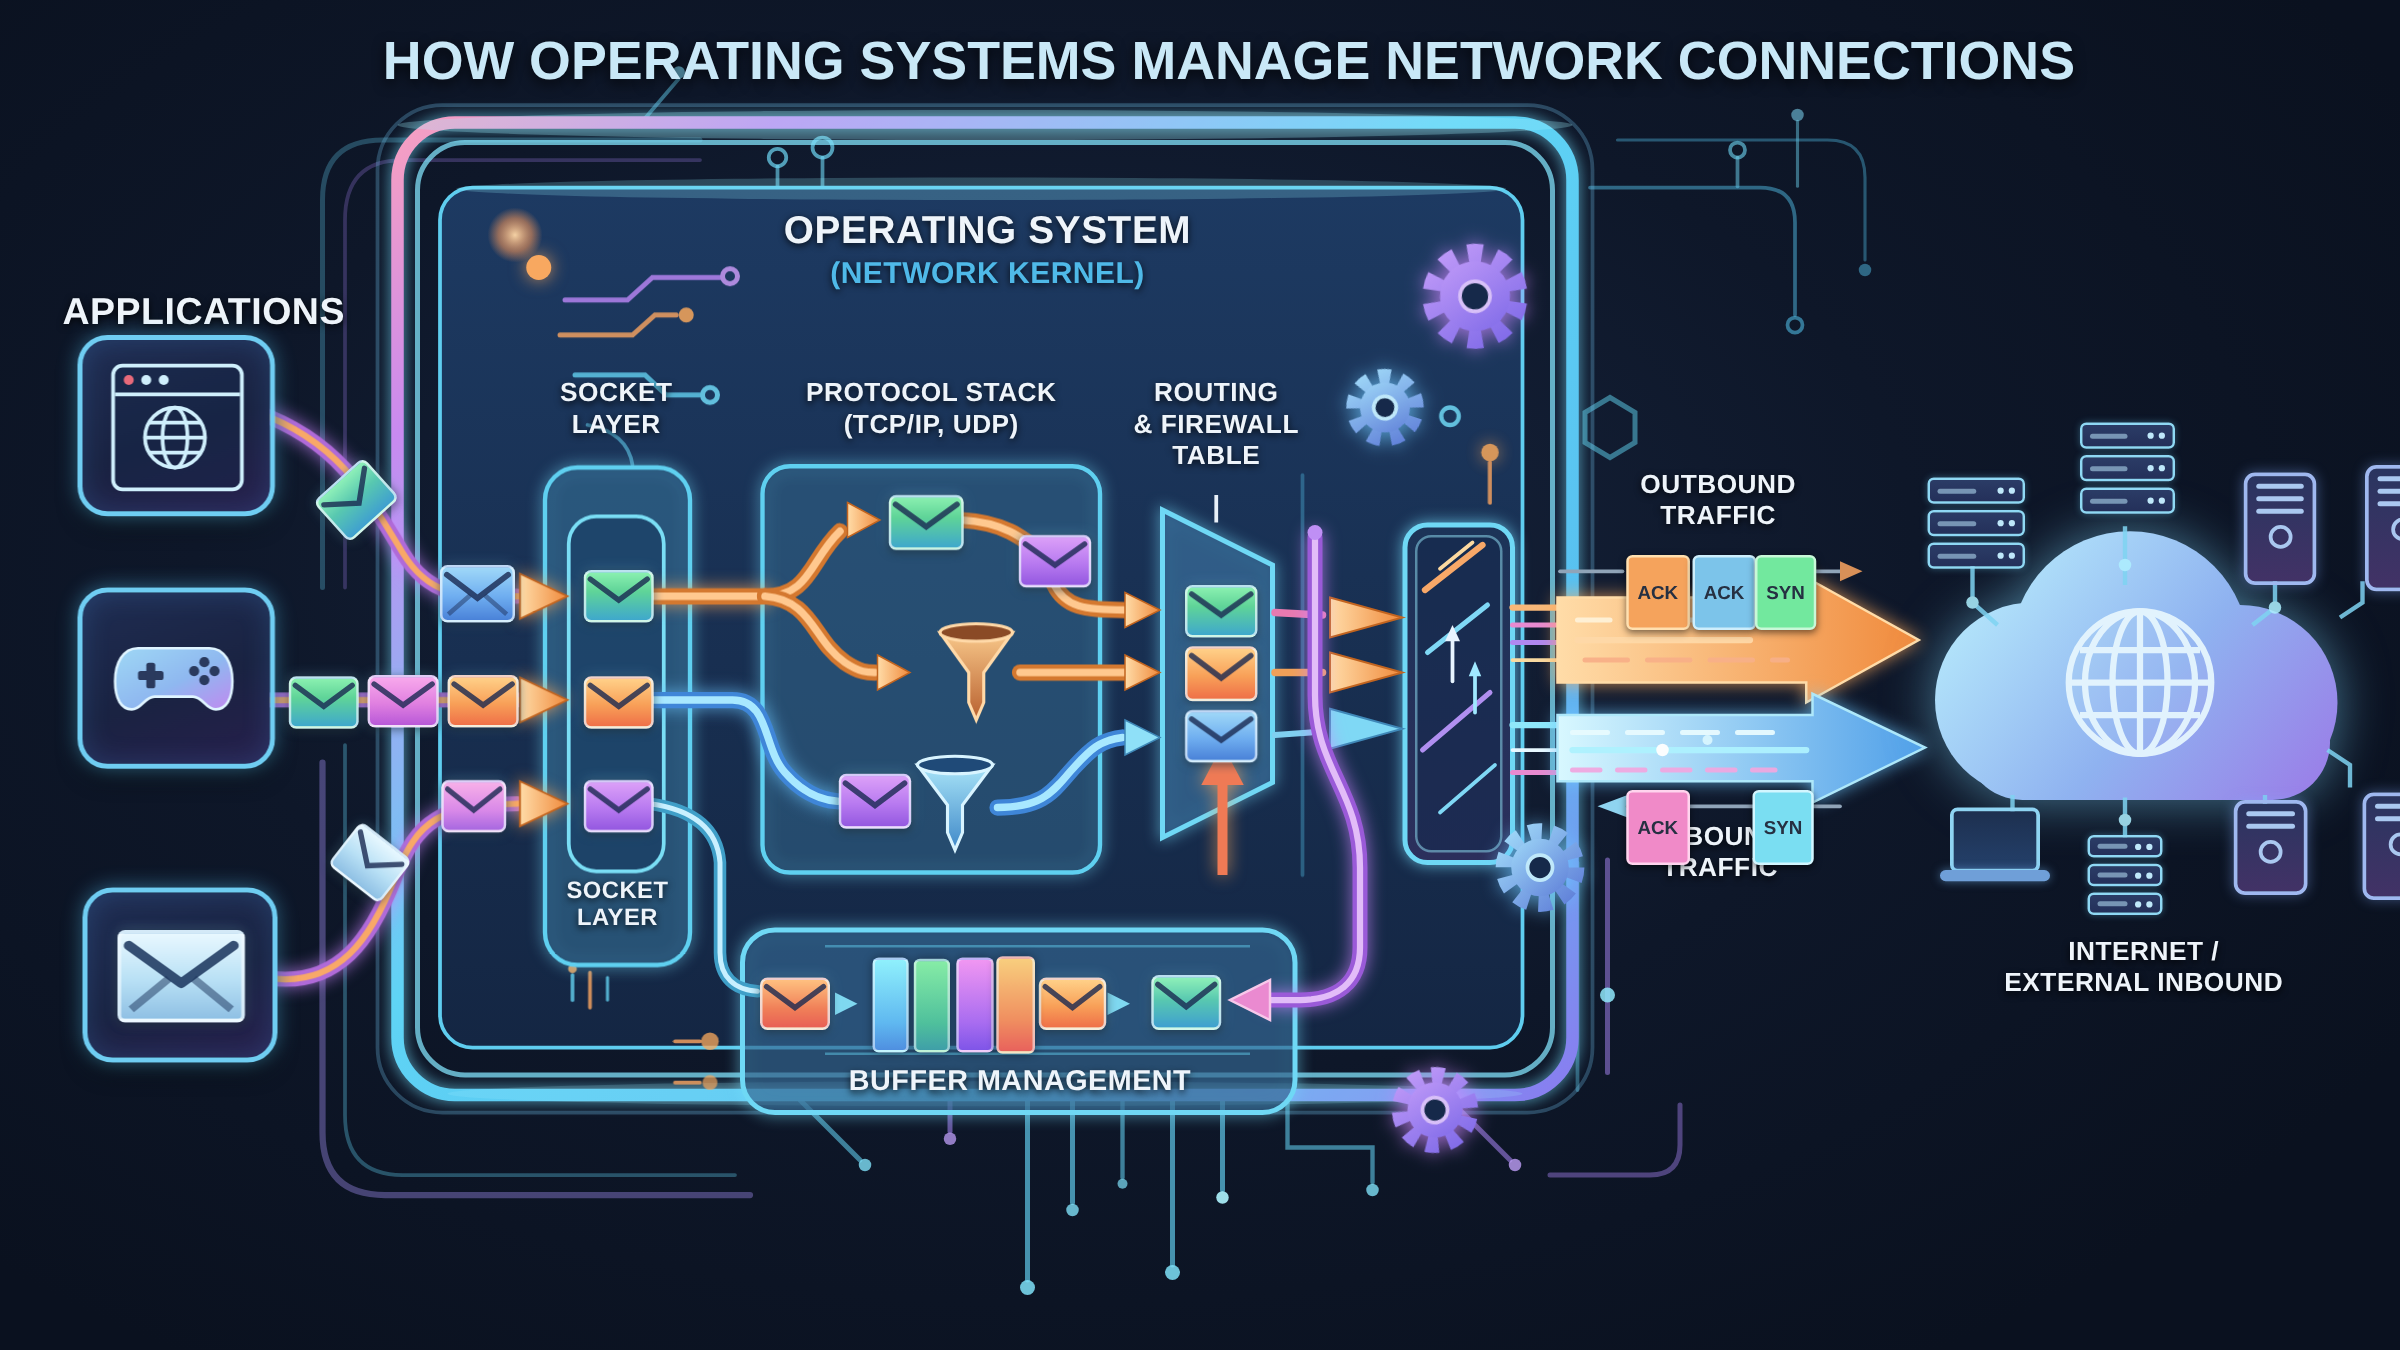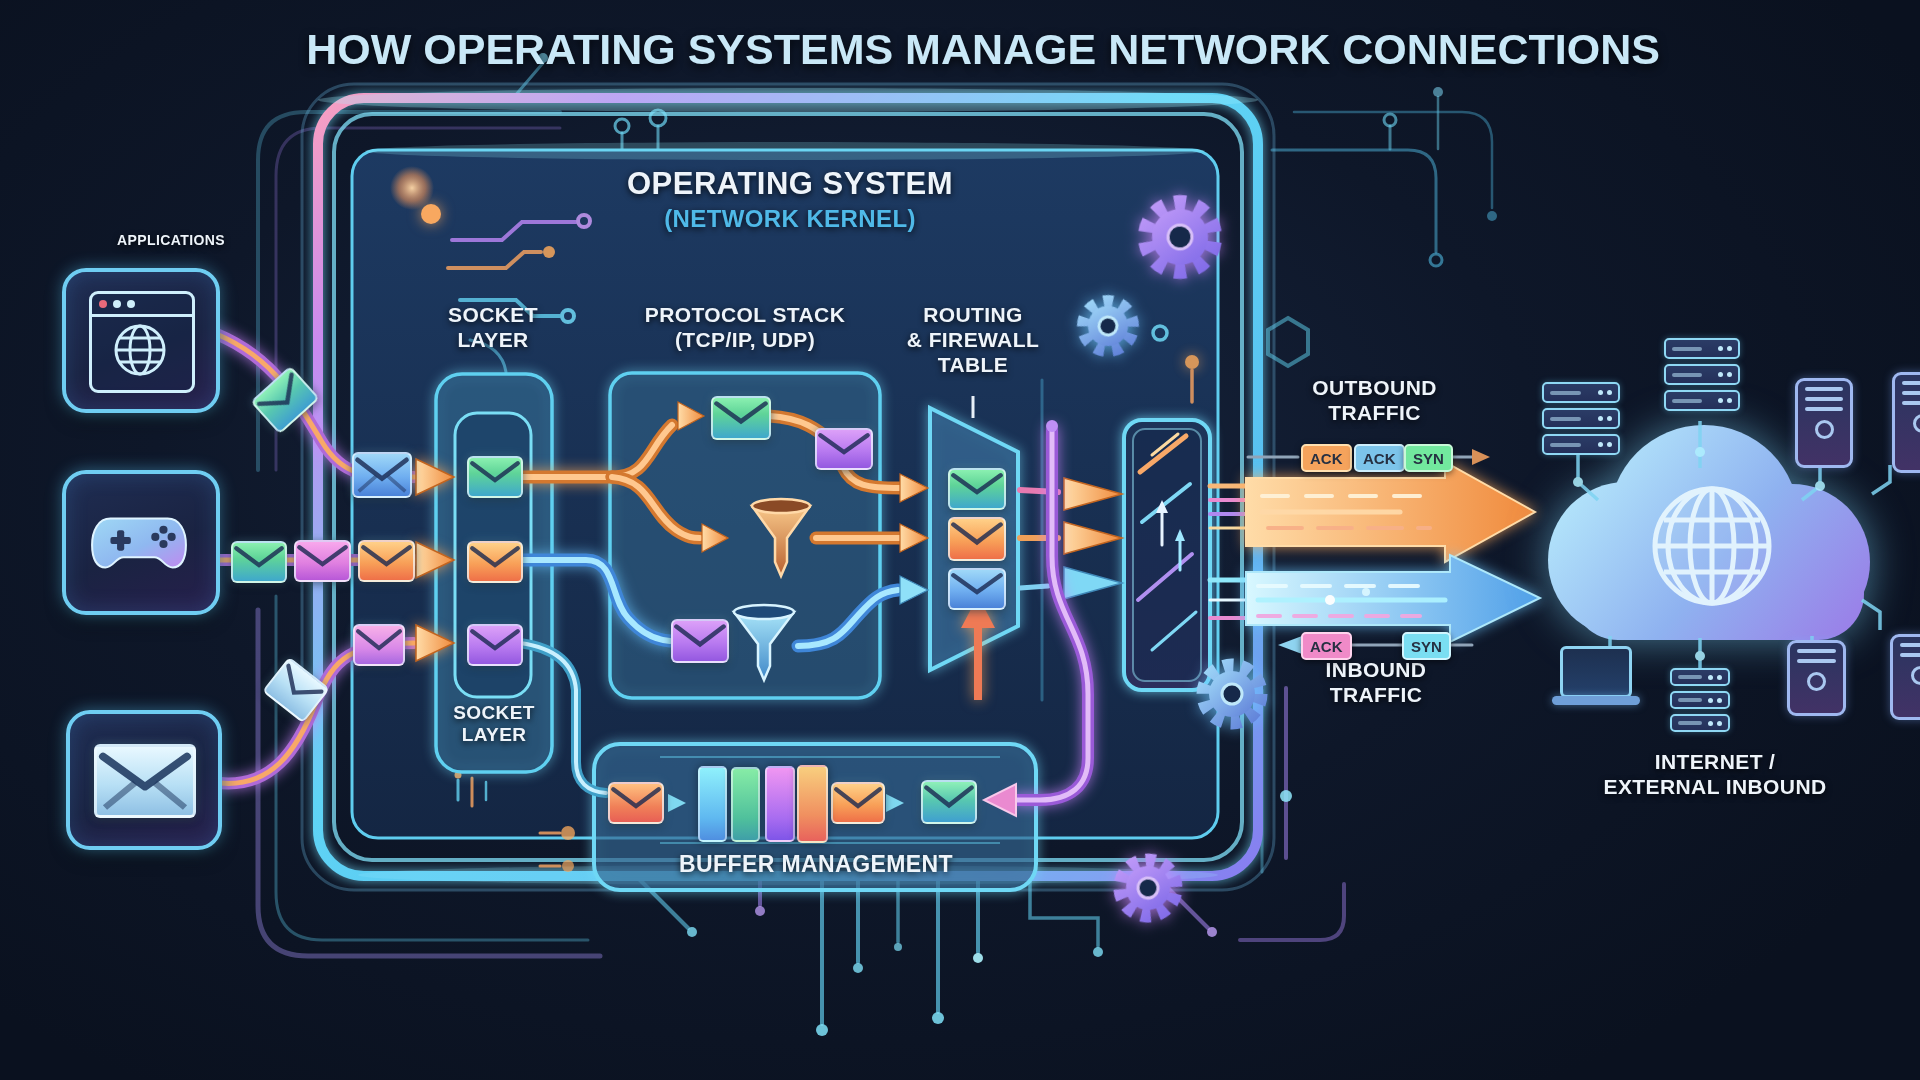--- a/index.html
+++ b/index.html
@@ -18,21 +18,21 @@
   .env-green{background:linear-gradient(180deg,#8af0b0 0%,#5fd498 40%,#3fa8cc 100%);}
   .env-teal{background:linear-gradient(180deg,#8ef0b8 0%,#58c8b0 45%,#3f9fd0 100%);}
   .env-orange{background:linear-gradient(180deg,#ffd088 0%,#f8a058 55%,#ef7048 100%);}
   .env-orangered{background:linear-gradient(180deg,#ffc080 0%,#f08058 60%,#e85f55 100%);}
   .env-purple{background:linear-gradient(180deg,#dca0f8 0%,#b87af0 55%,#9458e0 100%);}
   .env-magenta{background:linear-gradient(180deg,#f8a8ec 0%,#e080e0 55%,#b858d8 100%);}
   .env-pink{background:linear-gradient(180deg,#f8b0e8 0%,#d888e8 60%,#a868e0 100%);}
   .env-blue{background:linear-gradient(180deg,#9fd8f8 0%,#6faef0 55%,#4a82d8 100%);}
   .env-lightblue{background:linear-gradient(180deg,#e8f8ff 0%,#b8e0f5 55%,#8fc0e4 100%);}
   
-  .badge{position:absolute;height:24px;padding:0 7px;border-radius:5px;border:2px solid;
+  .badge{position:absolute;height:24px;padding:16px 7px;border-radius:5px;border:2px solid;
     display:flex;align-items:center;justify-content:center;font-size:15px;font-weight:bold;
     color:#263042;box-shadow:0 2px 6px rgba(0,0,0,.5);}
   .bg-ack-o{background:#f5a35c;border-color:#ffe0b0;}
   .bg-ack-b{background:#7cc4ea;border-color:#cdeefc;}
   .bg-syn-g{background:#72e89e;border-color:#c8f8d8;}
   .bg-ack-p{background:#f08ac8;border-color:#ffd4ee;}
   .bg-syn-c{background:#7adef2;border-color:#d2f6ff;}
   
   .card{position:absolute;width:150px;border-radius:24px;
     background:linear-gradient(160deg,#1f2d52 0%,#1a2342 55%,#271f4c 100%);
@@ -392,21 +392,21 @@
     <path d="M1700 638 L1700 670"></path>
         <circle cx="1700" cy="656" r="5" fill="#aef0ff" stroke="none"></circle>
     <path d="M1812 636 L1812 660"></path>
         <circle cx="1812" cy="650" r="5" fill="#aef0ff" stroke="none"></circle>
     <path d="M1880 630 L1880 612 L1862 600"></path>
   </g>
 </svg>
 
 <div class="label title" style="left:0;top:24px;width:1660px;text-align:right;">HOW OPERATING SYSTEMS MANAGE NETWORK CONNECTIONS</div>
 
-<div class="label" style="left:50px;top:232px;width:175px;font-size:14px;text-align:right;">APPLICATIONS</div>
+<div class="label" style="left:50px;top:232px;width:175px;font-size:30px;text-align:right;">APPLICATIONS</div>
 
 <div class="label" style="left:560px;top:166px;width:460px;font-size:31px;letter-spacing:.5px;">OPERATING SYSTEM</div>
 <div class="label subtitle" style="left:560px;top:205px;width:460px;font-size:24px;">(NETWORK KERNEL)</div>
 
 <div class="label" style="left:430px;top:303px;width:126px;font-size:21px;">SOCKET LAYER</div>
 <div class="label" style="left:438px;top:702px;width:112px;font-size:19px;">SOCKET LAYER</div>
 
 <div class="label" style="left:615px;top:303px;width:260px;font-size:21px;">
   <span>PROTOCOL STACK</span><br>
   <span>(TCP/IP, UDP)</span>

